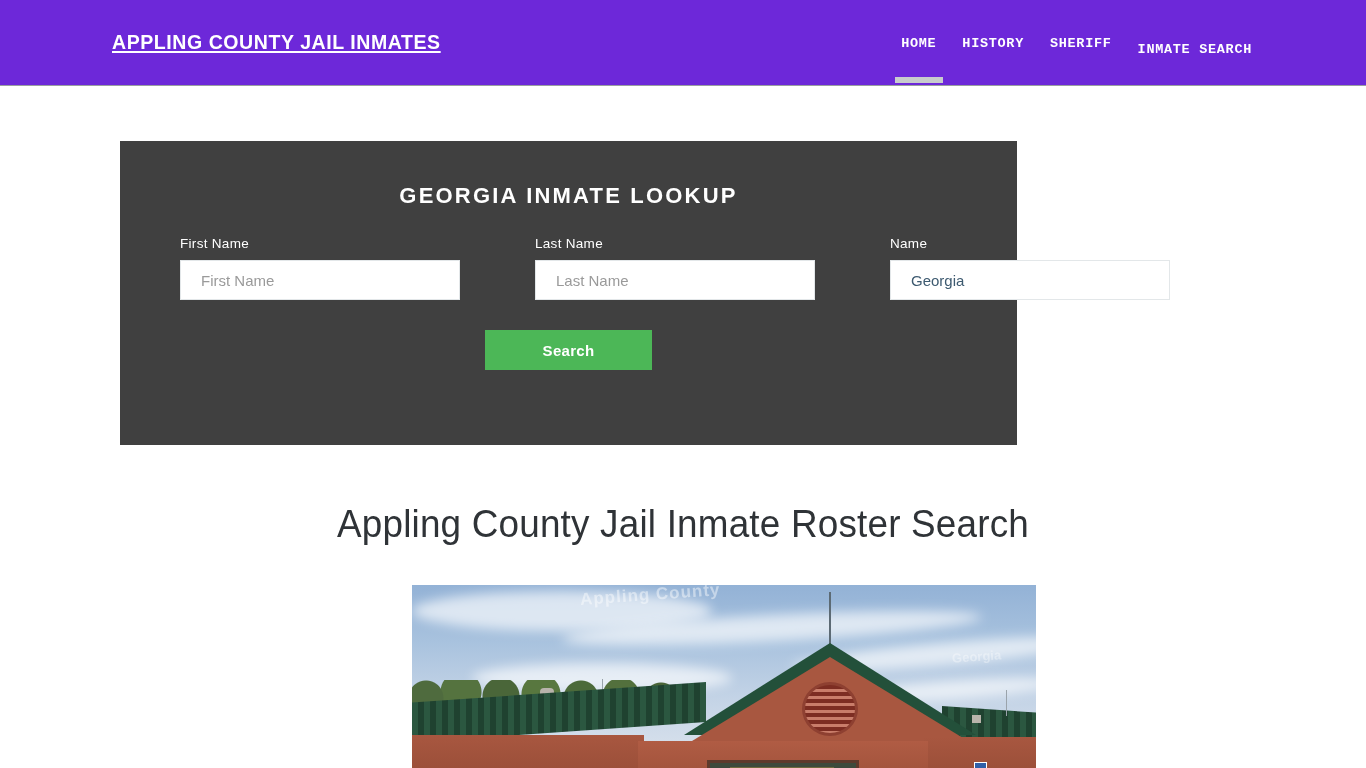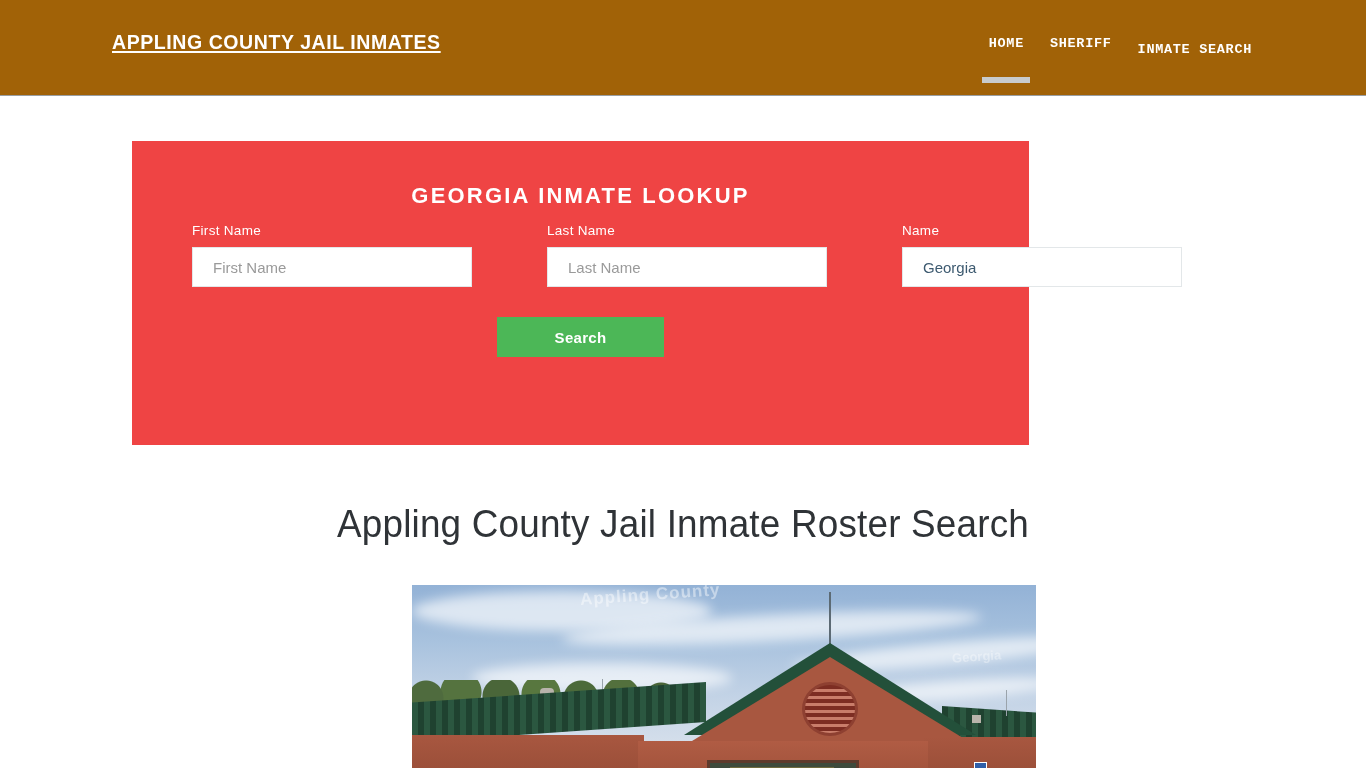--- a/index.html
+++ b/index.html
@@ -8,22 +8,22 @@
     width: 1366px; height: 768px;
     overflow: hidden;
     background: #ffffff;
     font-family: "Liberation Sans", sans-serif;
   }
 
   
   .site-header {
     position: relative;
     width: 1366px;
-    height: 96px;
-    background: #a16207;
+    height: 86px;
+    background: #6d28d9;
     border-bottom: 1px solid #9a9ea1;
     display: flex;
     align-items: center;
   }
   .brand {
     position: absolute;
     left: 112px;
     top: 30px;
     color: #ffffff;
     font-size: 21px;
@@ -67,40 +67,40 @@
     transform: translateX(-50%);
     bottom: 3px;
     width: 48px;
     height: 6px;
     background: #c8cbcd;
   }
 
   
   .lookup-panel {
     position: absolute;
-    left: 132px;
+    left: 120px;
     top: 141px;
     width: 897px;
     height: 304px;
-    background: #ef4444;
+    background: #404040;
   }
   .panel-title {
     text-align: center;
     color: #ffffff;
     font-size: 22px;
     font-weight: bold;
     letter-spacing: 2.2px;
     text-transform: uppercase;
     margin: 0;
     padding-top: 42px;
     font-family: "Liberation Sans Narrow", "Liberation Sans", sans-serif;
   }
   .form-row {
     position: relative;
-    margin-top: 14px;
+    margin-top: 27px;
     height: 75px;
   }
   .field { position: absolute; }
   .field-fn { left: 60px;  width: 280px; }
   .field-ln { left: 415px; width: 280px; }
   .field-st { left: 770px; width: 280px; }
   .field-label {
     display: block;
     color: #ffffff;
     font-size: 13.5px;
@@ -361,20 +361,23 @@
 
 <header class="site-header">
   <a class="brand" href="#">APPLING COUNTY JAIL INMATES</a>
 
   <nav class="main-nav">
     <a class="nav-item active" href="#">
       <span>HOME</span>
       <span class="nav-underline"></span>
     </a>
     <a class="nav-item" href="#">
+      <span>HISTORY</span>
+    </a>
+    <a class="nav-item" href="#">
       <span>SHERIFF</span>
     </a>
     <a class="nav-item" href="#">
       <span>INMATE SEARCH</span>
     </a>
   </nav>
 </header>
 
 <section class="lookup-panel">
   <h2 class="panel-title">GEORGIA INMATE LOOKUP</h2>

